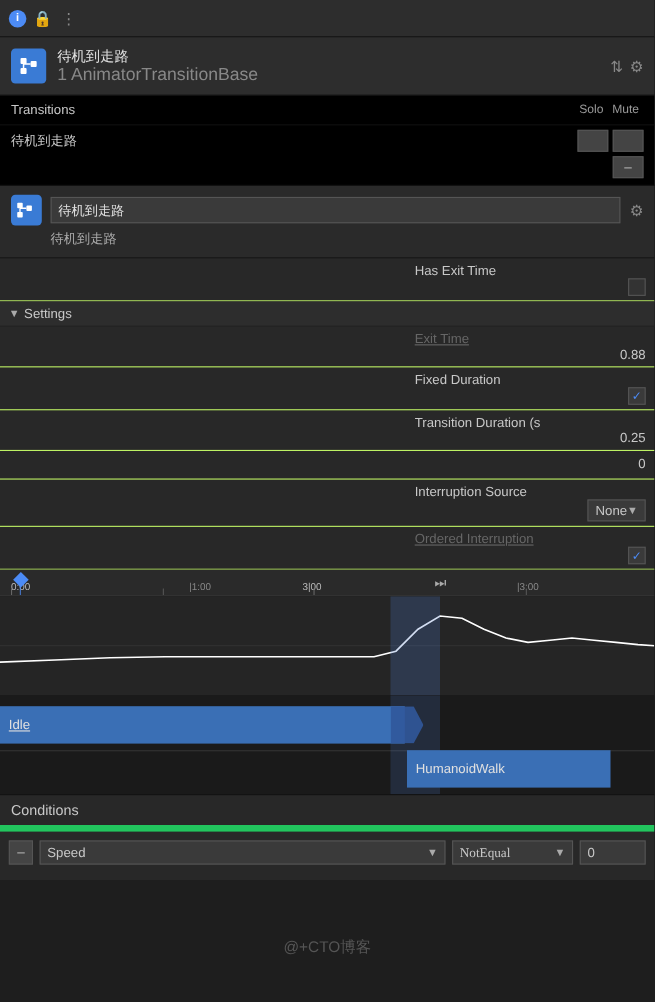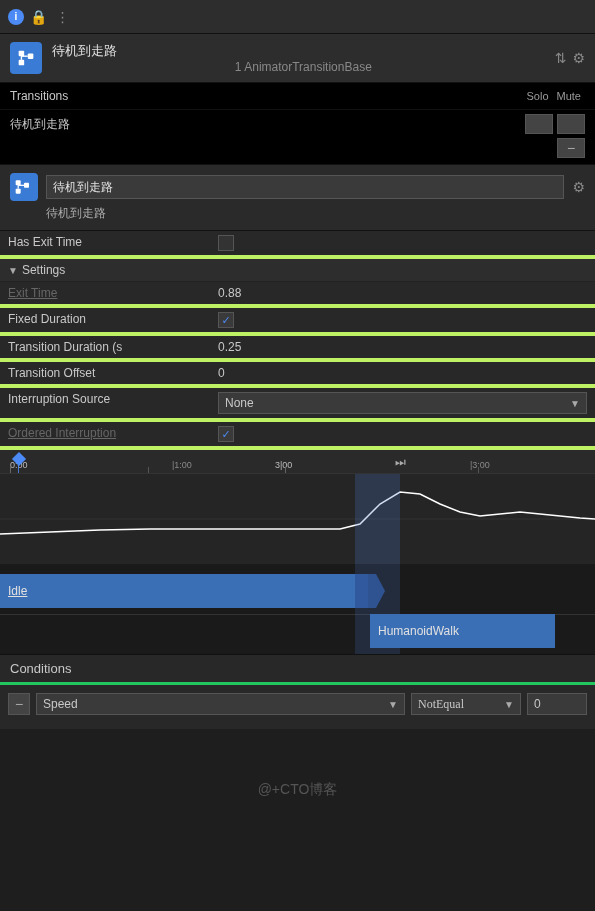--- a/index.html
+++ b/index.html
@@ -54,21 +54,21 @@
       width: 32px; height: 32px;
       background: #3a7bd5;
       border-radius: 4px;
       display: flex; align-items: center; justify-content: center;
       margin-right: 10px;
       flex-shrink: 0;
     }
     .obj-icon svg { width: 22px; height: 22px; }
     .obj-text { flex: 1; }
     .obj-name { font-size: 13px; color: #e0e0e0; }
-    .obj-type { font-size: 12px; color: #888; text-align: center; }
+    .obj-type { font-size: 16px; color: #888; }
     .obj-actions { display: flex; gap: 6px; align-items: center; }
     .obj-action-icon { color: #888; font-size: 14px; cursor: pointer; }
 
     
     .transitions-section {
       background: #000000;
       border-bottom: 1px solid #111;
       padding-bottom: 6px;
     }
     .transitions-header {
@@ -131,24 +131,25 @@
       padding: 3px 6px;
       height: 24px;
     }
     .te-gear { color: #888; font-size: 14px; cursor: pointer; }
     .te-subtitle { font-size: 12px; color: #aaa; padding-left: 36px; }
 
     
     .properties-section { background: #282828; }
     .prop-row {
       display: flex;
-      align-items: flex-start;
+      align-items: flex-end;
       padding: 4px 8px;
       min-height: 26px;
-      border-bottom: 4px solid #bef264;
+      border-bottom: 1px solid #bef264;
+      flex-direction: column;
     }
     .prop-label {
       width: 210px;
       font-size: 12px;
       color: #c8c8c8;
       flex-shrink: 0;
     }
     .prop-label.disabled { color: #666; text-decoration: underline; }
     .prop-value {
       flex: 1;
@@ -230,21 +231,21 @@
 
     
     .conditions-section {
       background: #282828;
       padding-bottom: 10px;
     }
     .conditions-header {
       padding: 6px 10px;
       font-size: 13px;
       color: #c8c8c8;
-      border-bottom: 3px solid #22c55e;
+      border-bottom: 6px solid #22c55e;
       margin-bottom: 4px;
     }
     .condition-row {
       display: flex;
       align-items: center;
       padding: 4px 8px;
       gap: 6px;
     }
     .cond-minus {
       background: #444;
@@ -382,21 +383,20 @@
     <span class="prop-label">Fixed Duration</span>
     <div class="prop-checkbox checked"></div>
   </div>
 
   <div class="prop-row">
     <span class="prop-label">Transition Duration (s</span>
     <span class="prop-value">0.25</span>
   </div>
 
   <div class="prop-row">
-    <span class="prop-label">Transition Offset</span>
     <span class="prop-value">0</span>
   </div>
 
   <div class="prop-row">
     <span class="prop-label">Interruption Source</span>
     <div class="prop-dropdown">
       <span>None</span>
       <span class="dropdown-arrow">▼</span>
     </div>
   </div>

